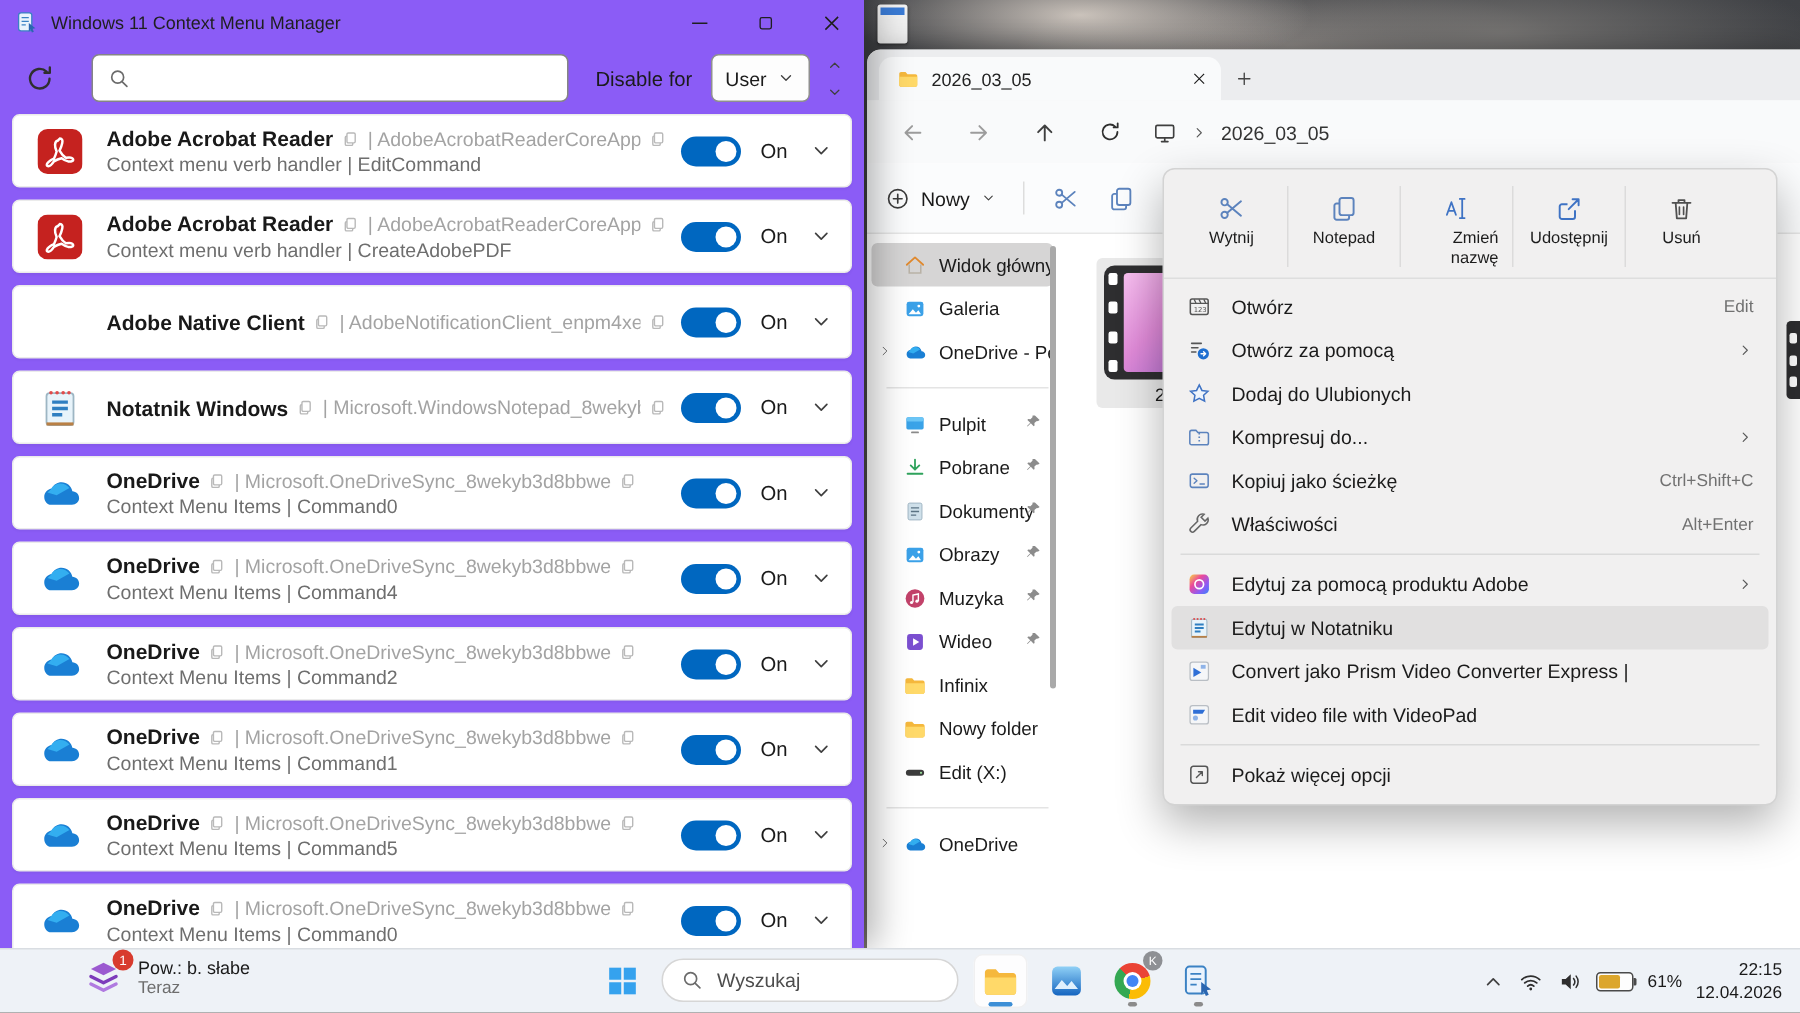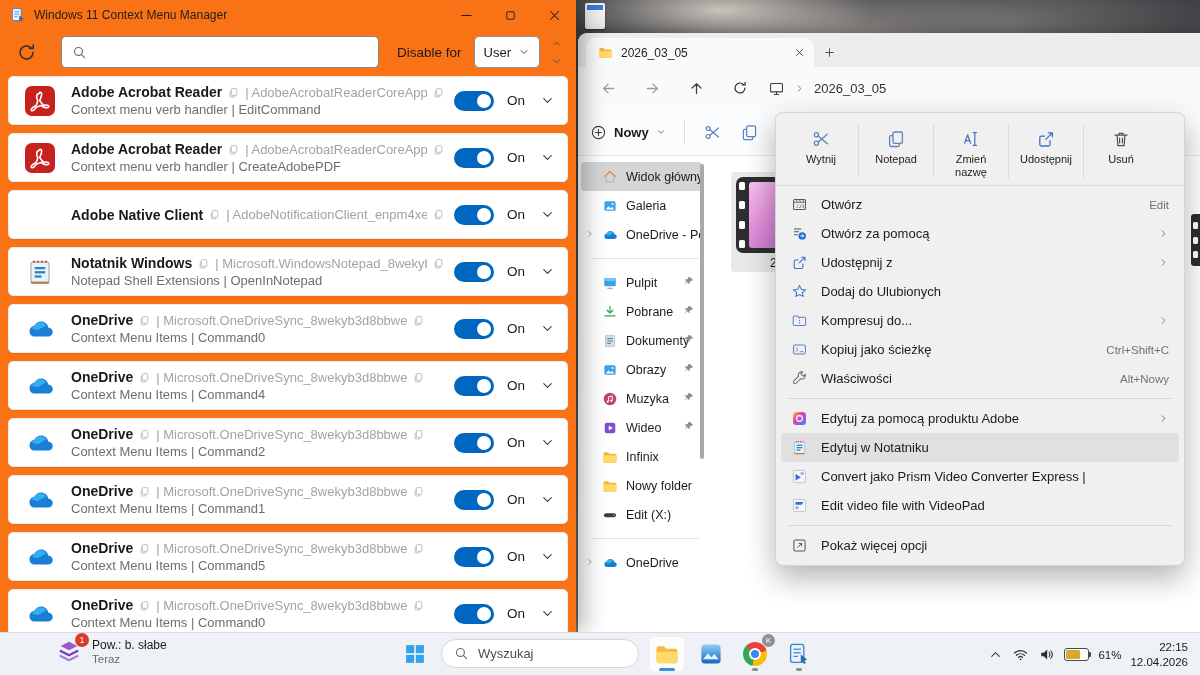--- a/index.html
+++ b/index.html
@@ -12,21 +12,21 @@
     background:
       radial-gradient(220px 60px at 720px 10px, rgba(235,225,215,.8), rgba(235,225,215,0) 70%),
       radial-gradient(300px 70px at 1000px 22px, rgba(120,118,116,.9), rgba(120,118,116,0) 70%),
       radial-gradient(260px 60px at 860px 30px, rgba(200,190,182,.55), rgba(200,190,182,0) 70%),
       linear-gradient(180deg,#3f4145 0%,#5c5a57 55%,#8b857c 100%);}
   #mini-window{position:absolute;left:585px;top:3px;width:20px;height:26px;background:#f2f2f2;
     border-radius:2px;box-shadow:0 1px 2px rgba(0,0,0,.4);}
   #mini-window::before{content:"";position:absolute;left:2px;top:2px;right:2px;height:5px;background:#3a7bd5;}
 
   
-  #cmm-window{position:absolute;left:0;top:0;width:576px;height:632px;background:#f97316;
+  #cmm-window{position:absolute;left:0;top:0;width:576px;height:632px;background:#8b5cf6;
     box-shadow:8px 0 22px rgba(0,0,0,.30);z-index:5;}
   .cmm-titlebar{height:30px;display:flex;align-items:center;padding-left:10px;}
   .cmm-title{font-size:12px;color:#1f1f1f;margin-left:8px;flex:1;}
   .win-ctl{width:44px;height:30px;display:flex;align-items:center;justify-content:center;}
   .cmm-toolbar{height:44px;display:flex;align-items:center;padding:0 12px 0 16px;}
   .search-box{margin-left:24px;width:296px;height:30px;border:1px solid #858585;border-radius:5px;
     background:#fff;display:flex;align-items:center;gap:8px;padding:0 10px;}
   .search-box input{border:none;outline:none;font-size:13px;color:#333;width:100%;background:transparent;
     font-family:"Liberation Sans",sans-serif;}
   .search-box input::placeholder{color:#8e8e8e;}
@@ -55,21 +55,21 @@
     border-top-left-radius:9px;}
   .tab{height:29px;width:208px;background:#f9fafb;border-radius:9px 9px 0 0;display:flex;
     align-items:center;gap:8px;padding:0 8px 0 12px;font-size:12px;color:#222;}
   .tab-close{margin-left:auto;}
   .newtab{width:30px;height:29px;display:flex;align-items:center;justify-content:center;}
   .addressbar{height:42px;background:#f9fafb;display:flex;align-items:center;padding:0 8px;}
   .nav-btn{width:44px;height:32px;display:flex;align-items:center;justify-content:center;}
   .crumb{display:flex;align-items:center;gap:9px;margin-left:6px;font-size:13px;color:#333;}
   .commandbar{height:46px;background:#fbfcfd;border-bottom:1px solid #e7e7e7;display:flex;
     align-items:center;padding:0 12px;gap:18px;}
-  .nowy{display:flex;align-items:center;gap:7px;font-size:13px;color:#191919;font-weight:bold;}
+  .nowy{display:flex;align-items:center;gap:7px;font-size:13px;color:#191919;}
   .vdiv{width:1px;height:22px;background:#ddd;}
   .ex-body{display:flex;height:477px;}
   #ex-nav{width:127px;position:relative;padding-top:6px;box-sizing:border-box;}
   .nav-item{height:29px;margin:0 3px;border-radius:4px;display:flex;align-items:center;gap:8px;
     padding-left:21px;font-size:12.5px;color:#1b1b1b;position:relative;white-space:nowrap;overflow:hidden;}
   .nav-item.selected{background:#d6d5d5;}
   .nav-item .expander{position:absolute;left:4px;}
   .nav-item .pin{position:absolute;right:7px;}
   .nav-sep{height:1px;background:#e4e4e4;margin:9px 6px 9px 13px;}
   #nav-scrollbar{position:absolute;right:1px;top:8px;width:4px;height:295px;background:#a9a9a9;border-radius:2px;}
@@ -90,21 +90,21 @@
   .edge-film .hole{width:5px;height:7px;}
 
   
   #context-menu{position:absolute;left:775px;top:112px;width:410px;background:#f1f0f0;
     border:1px solid #d3d3d3;border-radius:8px;box-shadow:0 12px 30px rgba(0,0,0,.30);
     padding:5px 0;z-index:30;box-sizing:border-box;}
   #cm-actions{display:flex;align-items:stretch;padding:6px 8px 7px;border-bottom:1px solid #dedede;}
   .cm-action{min-width:58px;padding:5px 8px 0;display:flex;flex-direction:column;align-items:center;
     gap:4px;font-size:11px;color:#1c1c1c;border-right:1px solid #dcdbdb;text-align:center;line-height:1.15;}
   .cm-action:last-child{border-right:none;}
-  .cm-action .lbl{max-width:56px;}
+  .cm-action .lbl{max-width:56px;text-align:right;}
   #cm-items{padding-top:4px;}
   .cm-item{height:29px;margin:0 5px;padding:0 10px;border-radius:4px;display:flex;align-items:center;
     gap:13px;font-size:13px;color:#1b1b1b;}
   .cm-item.highlighted{background:#e1e0e0;}
   .cm-right{margin-left:auto;font-size:11.5px;color:#717171;}
   .cm-sub{margin-left:auto;display:flex;}
   .cm-sep{height:1px;background:#dadada;margin:5px 11px;}
 
   
   #taskbar{position:absolute;left:0;top:632px;width:1200px;height:43px;background:#eef2f7;
@@ -340,21 +340,20 @@
               </svg>
             </span>
             <span class="row-pkg">| Microsoft.WindowsNotepad_8wekyb3d8bb...</span>
             <span class="icn " style="width:11px;height:11px">
               <svg viewBox="0 0 20 20" width="11" height="11">
                 <rect x="6" y="3" width="10" height="12" rx="1.6" fill="none" stroke="#b9b9b9" stroke-width="1.7"></rect>
                 <path d="M13 15v1.6c0 .8-.6 1.4-1.4 1.4H5.4C4.6 18 4 17.4 4 16.6V8.4C4 7.6 4.6 7 5.4 7H6" fill="none" stroke="#b9b9b9" stroke-width="1.7"></path>
               </svg>
             </span>
           </div>
-          <div class="row-desc">Notepad Shell Extensions | OpenInNotepad</div>
         </div>
         <div class="row-right">
           <span class="toggle"></span>
           <span class="on-label">On</span>
           <span class="icn row-chev" style="width:15px;height:15px">
             <svg viewBox="0 0 20 20" width="15" height="15">
               <path d="M5 7.5l5 5 5-5" stroke-linecap="round" stroke-linejoin="round" fill="none" stroke="#3f3f3f" stroke-width="1.5"></path>
             </svg>
           </span>
         </div>
@@ -941,36 +940,20 @@
           <span class="icn " style="width:11px;height:11px">
             <svg viewBox="0 0 20 20" width="11" height="11">
               <path d="M7.5 5l5 5-5 5" stroke-linecap="round" stroke-linejoin="round" fill="none" stroke="#5a5a5a" stroke-width="1.4"></path>
             </svg>
           </span>
         </span>
       </div>
       <div class="cm-item">
         <span class="icn " style="width:17px;height:17px">
           <svg viewBox="0 0 20 20" width="17" height="17">
-            <path d="M12.4 3.8h4v4M16.2 4L9.8 10.4" stroke-linecap="round" stroke-linejoin="round" fill="none" stroke="#3f73c4" stroke-width="1.3"></path>
-            <path d="M14 11.2v4.3c0 .8-.7 1.5-1.5 1.5H5.3c-.8 0-1.5-.7-1.5-1.5V8.6c0-.8.7-1.5 1.5-1.5H9" fill="none" stroke="#3f73c4" stroke-width="1.3"></path>
-          </svg>
-        </span>
-        <span>Udostępnij z</span>
-        <span class="cm-sub">
-          <span class="icn " style="width:11px;height:11px">
-            <svg viewBox="0 0 20 20" width="11" height="11">
-              <path d="M7.5 5l5 5-5 5" stroke-linecap="round" stroke-linejoin="round" fill="none" stroke="#5a5a5a" stroke-width="1.4"></path>
-            </svg>
-          </span>
-        </span>
-      </div>
-      <div class="cm-item">
-        <span class="icn " style="width:17px;height:17px">
-          <svg viewBox="0 0 20 20" width="17" height="17">
             <path d="M10 3.1l2.1 4.3 4.7.6-3.4 3.2.8 4.6L10 13.6l-4.2 2.2.8-4.6-3.4-3.2 4.7-.6z" fill="#eef4fc" stroke="#3f73c4" stroke-width="1.2"></path>
           </svg>
         </span>
         <span>Dodaj do Ulubionych</span>
       </div>
       <div class="cm-item">
         <span class="icn " style="width:17px;height:17px">
           <svg viewBox="0 0 20 20" width="17" height="17">
             <path d="M2.6 6.1c0-.8.6-1.5 1.4-1.5h3.4l1.5 1.7h6.9c.8 0 1.4.6 1.4 1.4v6.8c0 .8-.6 1.4-1.4 1.4H4c-.8 0-1.4-.6-1.4-1.4z" fill="none" stroke="#5c83bd" stroke-width="1.2"></path>
             <path d="M10 6.6v1.2M10 9.4v1.2M10 12.2v1.2" stroke="#5c83bd" stroke-width="1.3"></path>
@@ -995,21 +978,21 @@
         <span>Kopiuj jako ścieżkę</span>
         <span class="cm-right">Ctrl+Shift+C</span>
       </div>
       <div class="cm-item">
         <span class="icn " style="width:17px;height:17px">
           <svg viewBox="0 0 20 20" width="17" height="17">
             <path d="M16.8 5.2a4.1 4.1 0 0 1-5.4 5.1l-5.3 5.3a1.9 1.9 0 0 1-2.7-2.7l5.3-5.3a4.1 4.1 0 0 1 5.1-5.4l-2.3 2.3 3 3z" fill="none" stroke="#666" stroke-width="1.2"></path>
           </svg>
         </span>
         <span>Właściwości</span>
-        <span class="cm-right">Alt+Nowy</span>
+        <span class="cm-right">Alt+Enter</span>
       </div>
       <div class="cm-sep"></div>
       <div class="cm-item">
         <span class="icn " style="width:17px;height:17px">
           <svg viewBox="0 0 20 20" width="17" height="17">
             <defs>
               <linearGradient id="acc" x1="0" y1="0" x2="1" y2="1">
                 <stop offset="0" stop-color="#f6d743"></stop>
                 <stop offset=".35" stop-color="#ec4899"></stop>
                 <stop offset=".7" stop-color="#8b5cf6"></stop>

